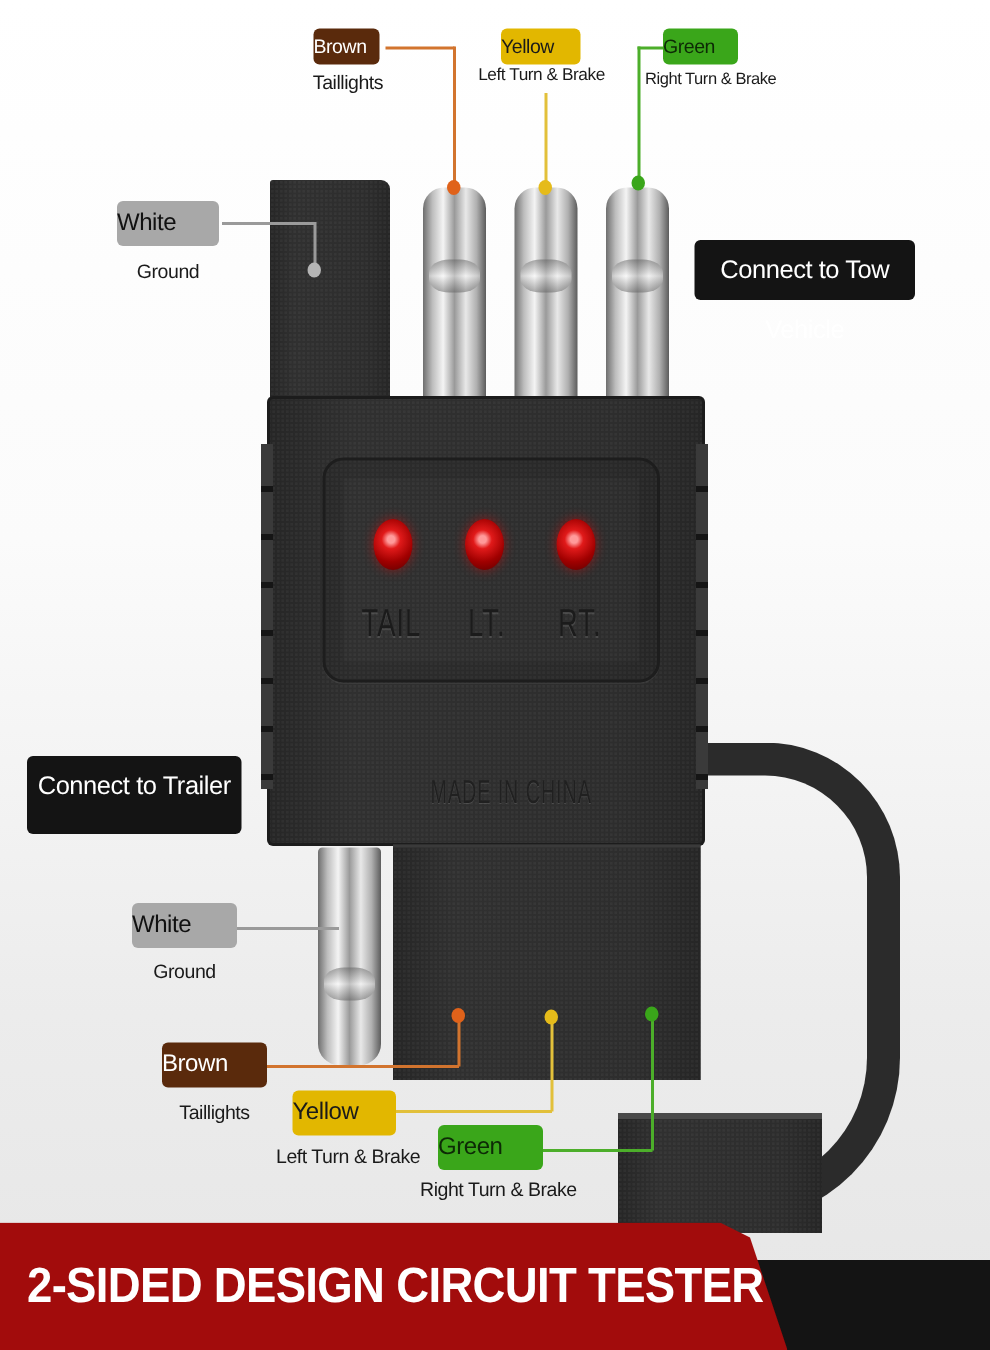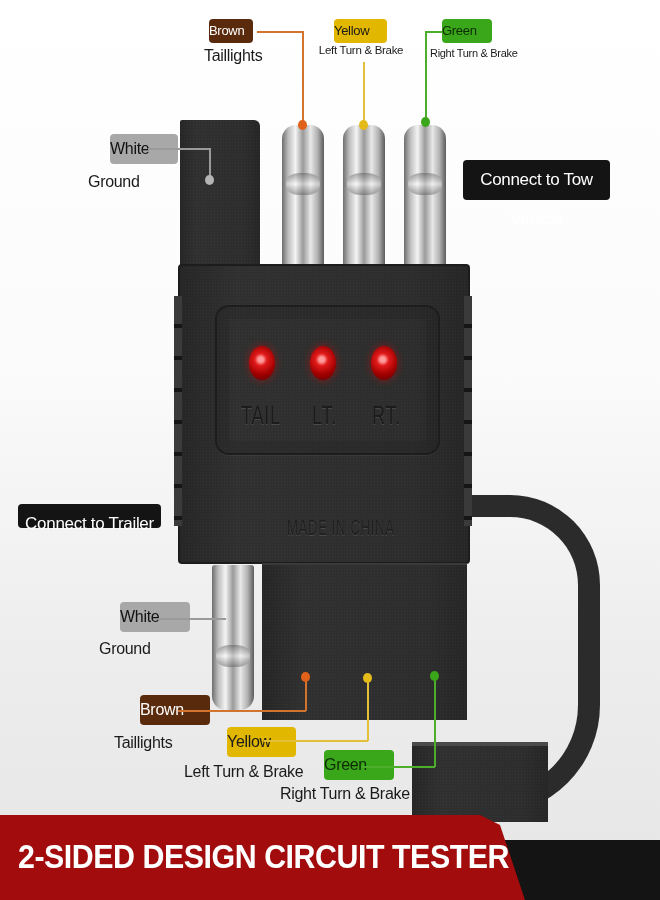--- a/index.html
+++ b/index.html
@@ -12,24 +12,24 @@
   .abs { position: absolute; }
 
   
   .tag {
     position: absolute;
     border-radius: 4px;
     font-family: "Liberation Sans", sans-serif;
     letter-spacing: -0.3px;
   }
   .tag.sm { font-size: 13px; height: 24px; line-height: 24px; }
-  .tag.lg { font-size: 16px; height: 30px; line-height: 30px; margin-left: 32px; }
+  .tag.lg { font-size: 16px; height: 30px; line-height: 30px; }
   .sub {
     position: absolute;
-    font-size: 16px;
+    font-size: 13px;
     color: #1a1a1a;
     text-align: center;
     white-space: nowrap;
     letter-spacing: -0.3px;
   }
   .line { position: absolute; }
   .dot { position: absolute; width: 9px; height: 10px; border-radius: 50%; }
 
   
   .callout {
@@ -152,21 +152,21 @@
   <div class="dot" style="left:421px; top:117px; background:#3aa61a;"></div>
 
   <div class="tag lg" style="left:78px; top:134px; width:68px; background:#a8a8a8; color:#111;">White</div>
   <div class="sub" style="left:88px; top:173px; width:48px;">Ground</div>
   <div class="line" style="left:148px; top:148px; width:62px; height:1.5px; background:#9a9a9a;"></div>
   <div class="line" style="left:209px; top:148px; width:1.5px; height:28px; background:#9a9a9a;"></div>
   <div class="dot" style="left:205px; top:175px; background:#b4b4b4;"></div>
 </div>
 
 <div class="callout" style="left:463px; top:160px; width:147px; height:40px; line-height:40px;">Connect to Tow Vehicle</div>
-<div class="callout" style="left:18px; top:504px; width:143px; height:24px; line-height:40px;">Connect to Trailer</div>
+<div class="callout" style="left:18px; top:504px; width:143px; height:52px; line-height:40px;">Connect to Trailer</div>
 
 <div>
 
   <div class="tag lg" style="left:88px; top:602px; width:70px; background:#a8a8a8; color:#111;">White</div>
   <div class="sub" style="left:99px; top:640px; width:48px;">Ground</div>
   <div class="line" style="left:158px; top:618px; width:68px; height:1.5px; background:#9a9a9a;"></div>
 
   <div class="tag lg" style="left:108px; top:695px; width:70px; background:#5a2a0c; color:#fff;">Brown</div>
   <div class="sub" style="left:114px; top:734px; width:58px;">Taillights</div>
   <div class="line" style="left:178px; top:710px; width:128px; height:1.5px; background:#d2742e;"></div>

